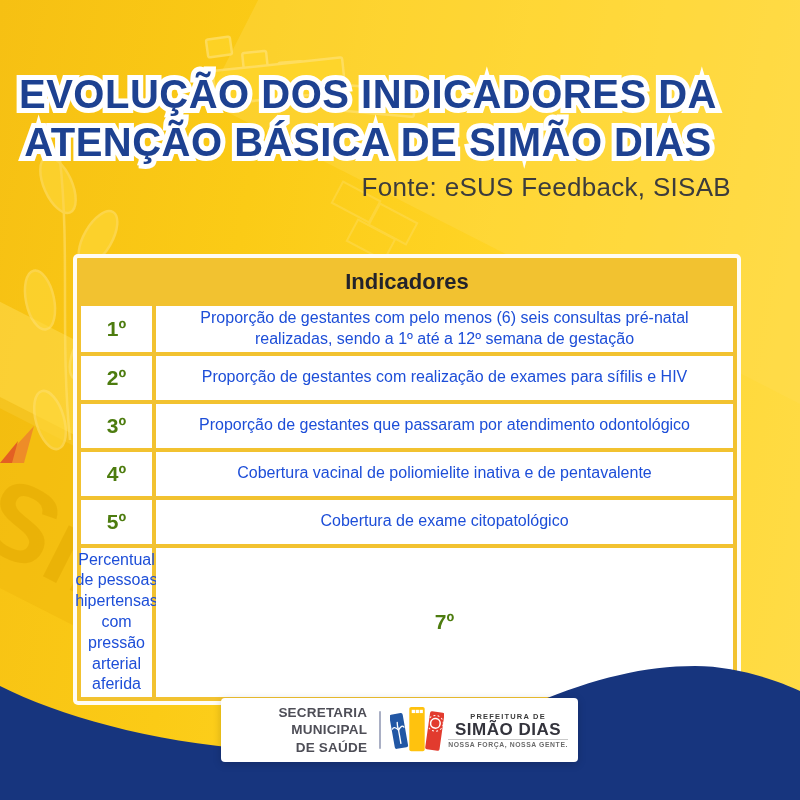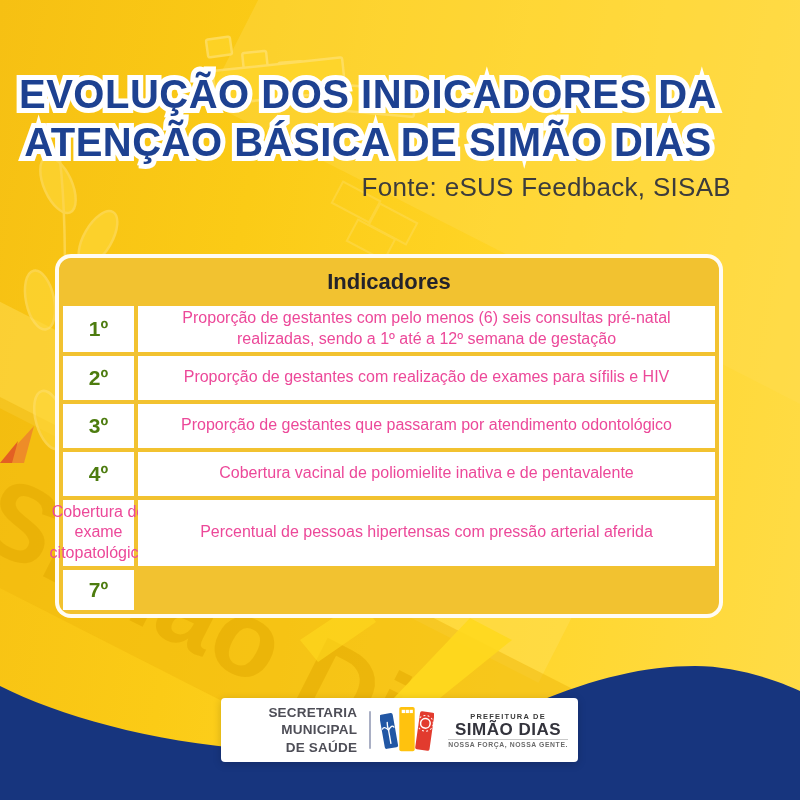--- a/index.html
+++ b/index.html
@@ -16,40 +16,40 @@
   .t-line{position:relative;display:block;height:48px;}
   .t-stroke{position:absolute;left:0;right:0;top:0;color:transparent;
             -webkit-text-stroke:10px #ffffff;
             text-shadow:0 0 0 #fff;}
   .t-fill{position:absolute;left:0;right:0;top:0;z-index:1;}
 
   .source{position:absolute;top:172px;right:69px;z-index:2;
           font-size:26px;color:#3C3C3C;letter-spacing:.3px;}
 
   
-  .table{position:absolute;left:55px;top:254px;width:652px;z-index:2;
-         background:#F2C230;border:4px solid rgba(255,255,255,.95);border-radius:16px;
+  .table{position:absolute;left:73px;top:254px;width:652px;z-index:2;
+         background:#F2C230;border:4px solid rgba(255,255,255,.95);border-radius:5px;
          display:grid;grid-template-columns:71px 1fr;gap:4px;padding:4px;}
   .thead{grid-column:1 / 3;height:40px;display:flex;align-items:center;justify-content:center;
          font-weight:bold;font-size:22px;color:#23232B;}
   .cell{background:#fff;display:flex;align-items:center;justify-content:center;text-align:center;}
   .rank{font-weight:bold;font-size:21px;color:#4d7c0f;min-height:40px;}
-  .desc{font-size:16px;color:#ec4899;min-height:40px;padding:2px 14px;line-height:1.3;}
+  .desc{font-size:16px;color:#1d4ed8;min-height:40px;padding:2px 14px;line-height:1.3;}
 
   
   .wave{position:absolute;left:0;top:0;width:800px;height:800px;z-index:3;pointer-events:none;}
 
   
   .card{position:absolute;left:221px;top:698px;width:357px;height:64px;z-index:4;
         background:#ffffff;border-radius:4px;box-shadow:0 2px 8px rgba(0,0,0,.18);
         display:flex;align-items:center;}
   .dept{flex:1;text-align:right;font-weight:bold;font-size:13.5px;color:#4E4E57;
         line-height:1.3;padding-right:12px;letter-spacing:.2px;}
   .divider{width:2px;height:38px;background:#A9AFC4;border-radius:1px;}
-  .logoblock{display:flex;align-items:center;gap:14px;padding:0 10px 0 9px;}
+  .logoblock{display:flex;align-items:center;gap:4px;padding:0 10px 0 9px;}
   .logo-text{display:flex;flex-direction:column;align-items:center;}
   .pretitle{font-size:7.5px;font-weight:bold;color:#3A3A3A;letter-spacing:1.2px;}
   .city{font-size:17px;font-weight:bold;color:#33333C;letter-spacing:.5px;line-height:1.05;}
   .tagline{font-size:6.8px;font-weight:bold;color:#6A6A6A;letter-spacing:.6px;
            border-top:1px solid #C9C9C9;padding-top:1px;margin-top:1px;}
 </style>
 </head>
 <body>
 
 <div class="canvas">
@@ -119,20 +119,21 @@
 
     <div class="cell rank">2º</div>
     <div class="cell desc">Proporção de gestantes com realização de exames para sífilis e HIV</div>
 
     <div class="cell rank">3º</div>
     <div class="cell desc">Proporção de gestantes que passaram por atendimento odontológico</div>
 
     <div class="cell rank">4º</div>
     <div class="cell desc">Cobertura vacinal de poliomielite inativa e de pentavalente</div>
 
+    <div class="cell rank">5º</div>
     <div class="cell desc">Cobertura de exame citopatológico</div>
 
     <div class="cell desc">Percentual de pessoas hipertensas com pressão arterial aferida</div>
 
     <div class="cell rank">7º</div>
   </div>
 
   <svg class="wave" viewBox="0 0 800 800" aria-hidden="true">
     <path d="M0 686 C60 716 150 742 260 750 C370 758 450 738 535 703 C595 678 645 666 695 666 C735 666 777 680 800 691 L800 800 L0 800 Z" fill="#17357E"></path>
   </svg>

